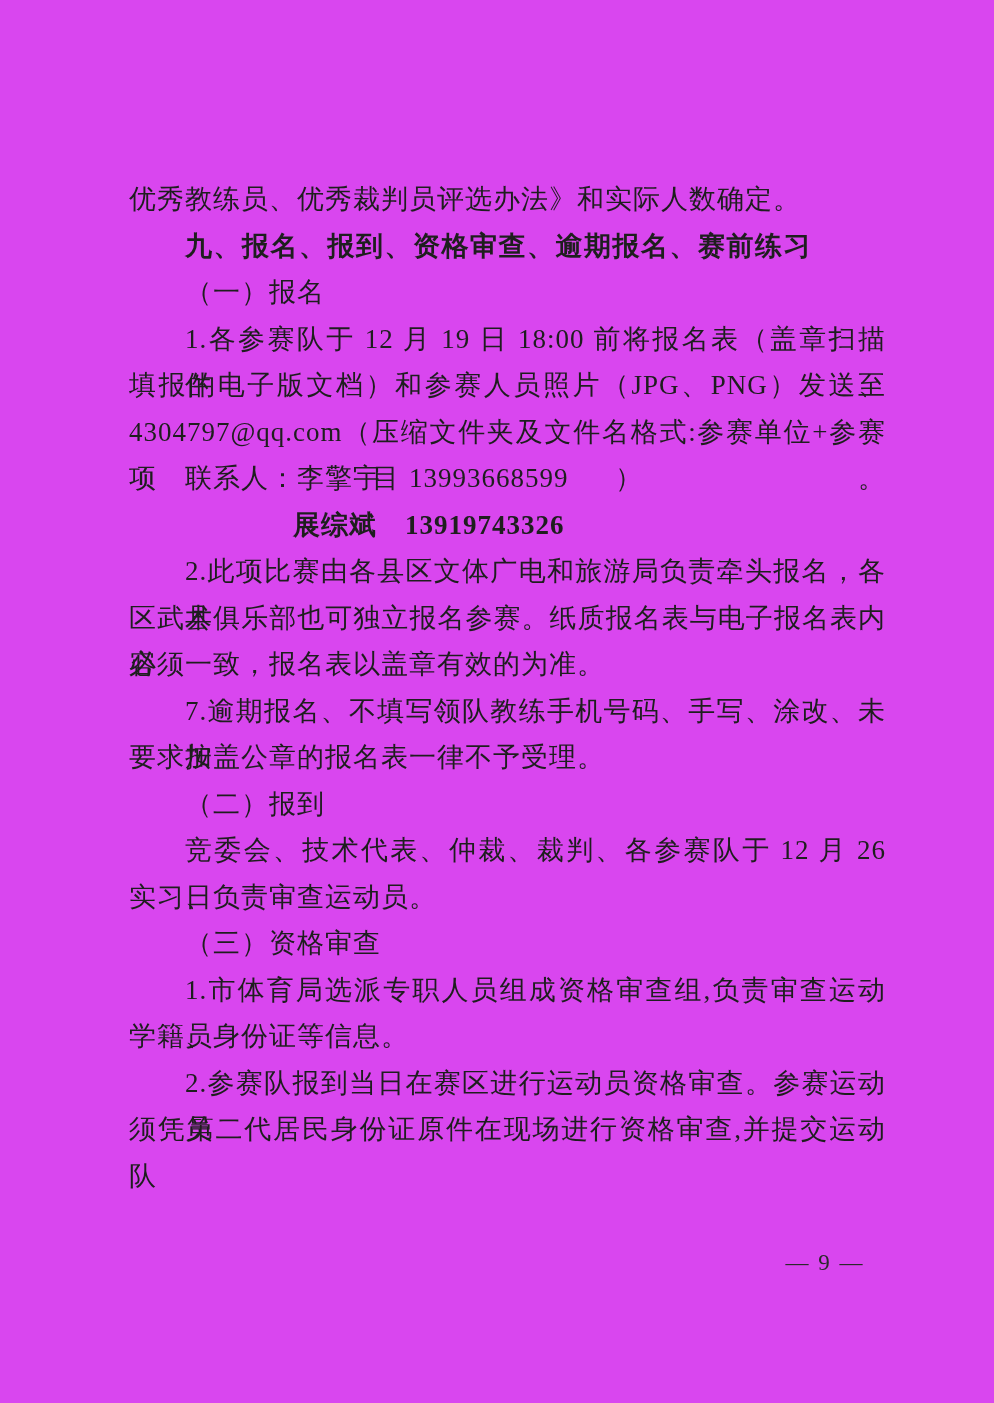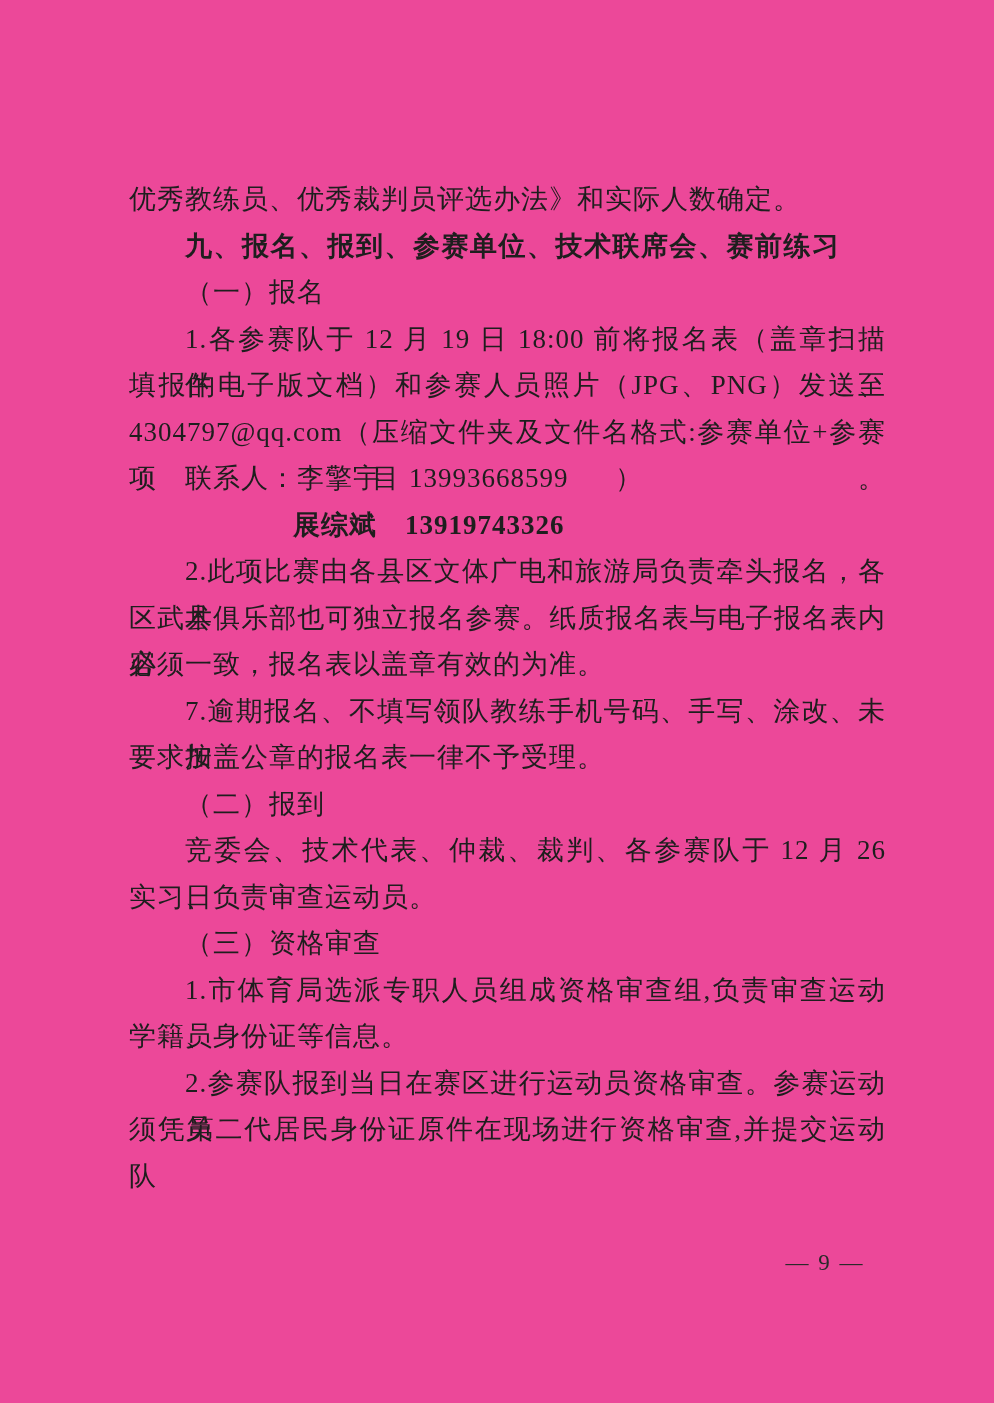--- a/index.html
+++ b/index.html
@@ -4,21 +4,21 @@
 <style>
   html, body {
     margin: 0;
     padding: 0;
     background: #ffffff;
   }
   .page {
     position: relative;
     width: 994px;
     height: 1403px;
-    background: #ec4899;
+    background: #d946ef;
     overflow: hidden;
     font-family: "Liberation Serif", "DejaVu Serif", serif;
     color: #1e1e1e;
   }
   .content {
     position: absolute;
     left: 129px;
     top: 176px;
     width: 757px;
   }
@@ -54,21 +54,21 @@
     color: #2a2a2a;
     font-family: "Liberation Serif", "DejaVu Serif", serif;
   }
 </style>
 </head>
 <body>
 
 <div class="page">
   <div class="content">
     <div class="line">优秀教练员、优秀裁判员评选办法》和实际人数确定。</div>
-    <div class="line indent heading">九、报名、报到、参赛单位、技术联席会、赛前练习</div>
+    <div class="line indent heading">九、报名、报到、资格审查、逾期报名、赛前练习</div>
     <div class="line indent">（一）报名</div>
     <div class="line indent just">1.各参赛队于 12 月 19 日 18:00 前将报名表（盖章扫描件、</div>
     <div class="line just">填报的电子版文档）和参赛人员照片（JPG、PNG）发送至</div>
     <div class="line just">4304797@qq.com（压缩文件夹及文件名格式:参赛单位+参赛项目）。</div>
     <div class="line indent">联系人：李擎宇　13993668599</div>
     <div class="line indent-deep">展综斌　13919743326</div>
     <div class="line indent just">2.此项比赛由各县区文体广电和旅游局负责牵头报名，各县</div>
     <div class="line just">区武术俱乐部也可独立报名参赛。纸质报名表与电子报名表内容</div>
     <div class="line">必须一致，报名表以盖章有效的为准。</div>
     <div class="line indent just">7.逾期报名、不填写领队教练手机号码、手写、涂改、未按</div>

